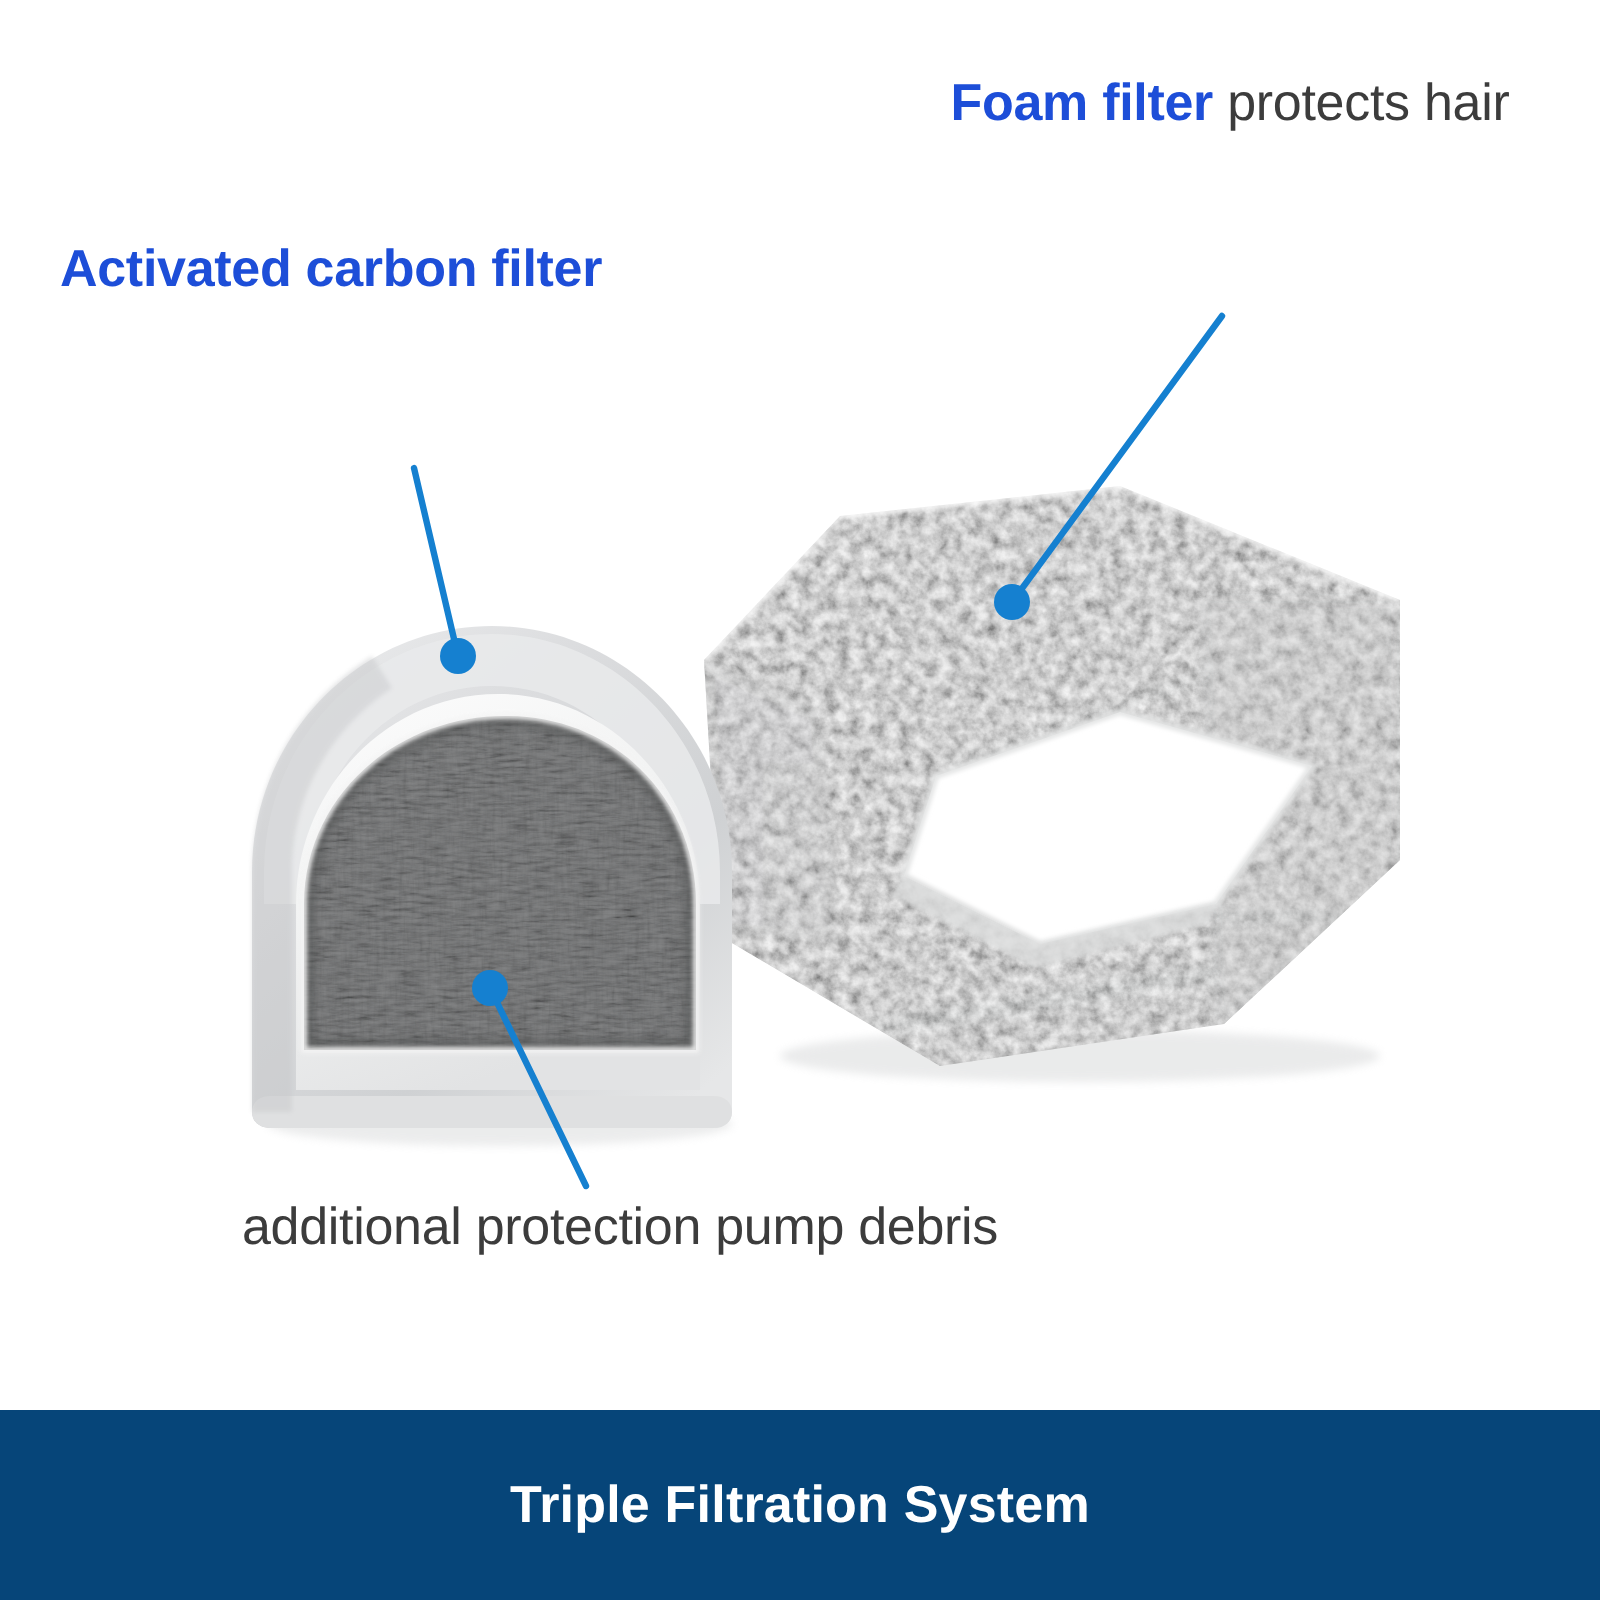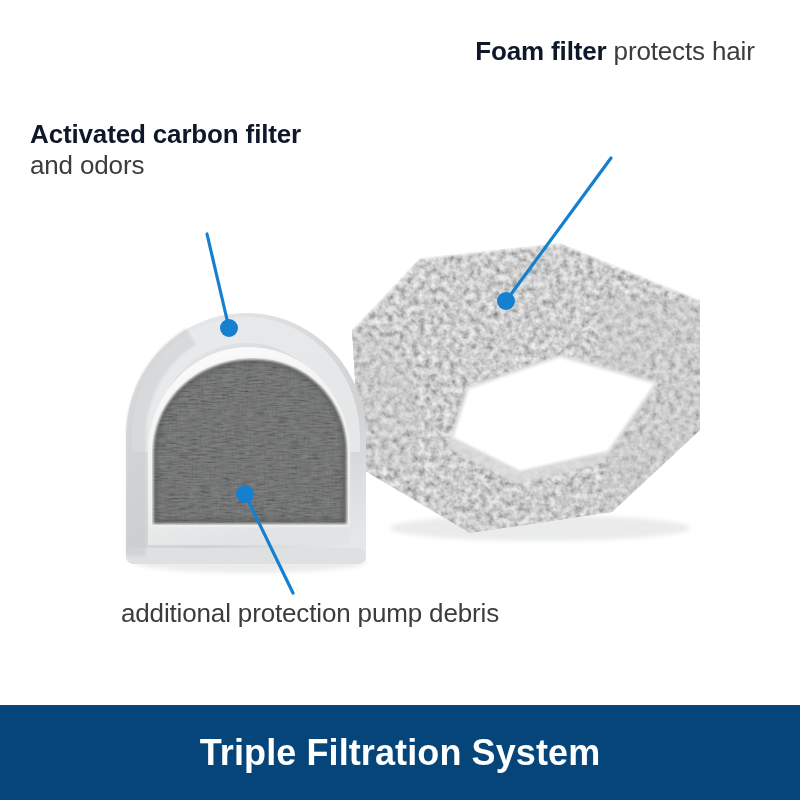--- a/index.html
+++ b/index.html
@@ -36,21 +36,21 @@
     font-size: 26px;
     line-height: 1.21;
     letter-spacing: -0.15px;
     white-space: nowrap;
   }
   .callout .line {
     display: block;
   }
   .callout b {
     font-weight: 700;
-    color: #0f172a;
+    color: #1d4ed8;
   }
 
   #callout-carbon {
     left: 30px;
     top: 119px;
     width: 380px;
     text-align: left;
   }
   #callout-foam {
     left: 430px;
@@ -72,21 +72,21 @@
     bottom: 0;
     width: 800px;
     height: 95px;
     background: #064579;
     display: flex;
     align-items: center;
     justify-content: center;
   }
   #banner-title {
     color: #ffffff;
-    font-size: 36px;
+    font-size: 26px;
     font-weight: 700;
     letter-spacing: 0.1px;
   }
 </style>
 </head>
 <body>
 
 <div id="infographic">
 
   <svg id="artwork" viewBox="0 0 800 800">
@@ -266,21 +266,20 @@
       </g>
       <g>
         <line x1="245" y1="494" x2="293" y2="593" stroke="#1580d0" stroke-width="3.2" stroke-linecap="round"></line>
         <circle cx="245" cy="494" r="9" fill="#1580d0"></circle>
       </g>
     </g>
   </svg>
 
   <div class="callout" id="callout-carbon">
     <span class="line"><b>Activated carbon filter</b><span></span></span>
-    <span class="line">and odors</span>
   </div>
 
   <div class="callout" id="callout-foam">
     <span class="line"><b>Foam filter</b><span> protects hair</span></span>
   </div>
 
   <div class="callout" id="callout-fabric">
     <span class="line">additional protection pump debris</span>
   </div>
 

